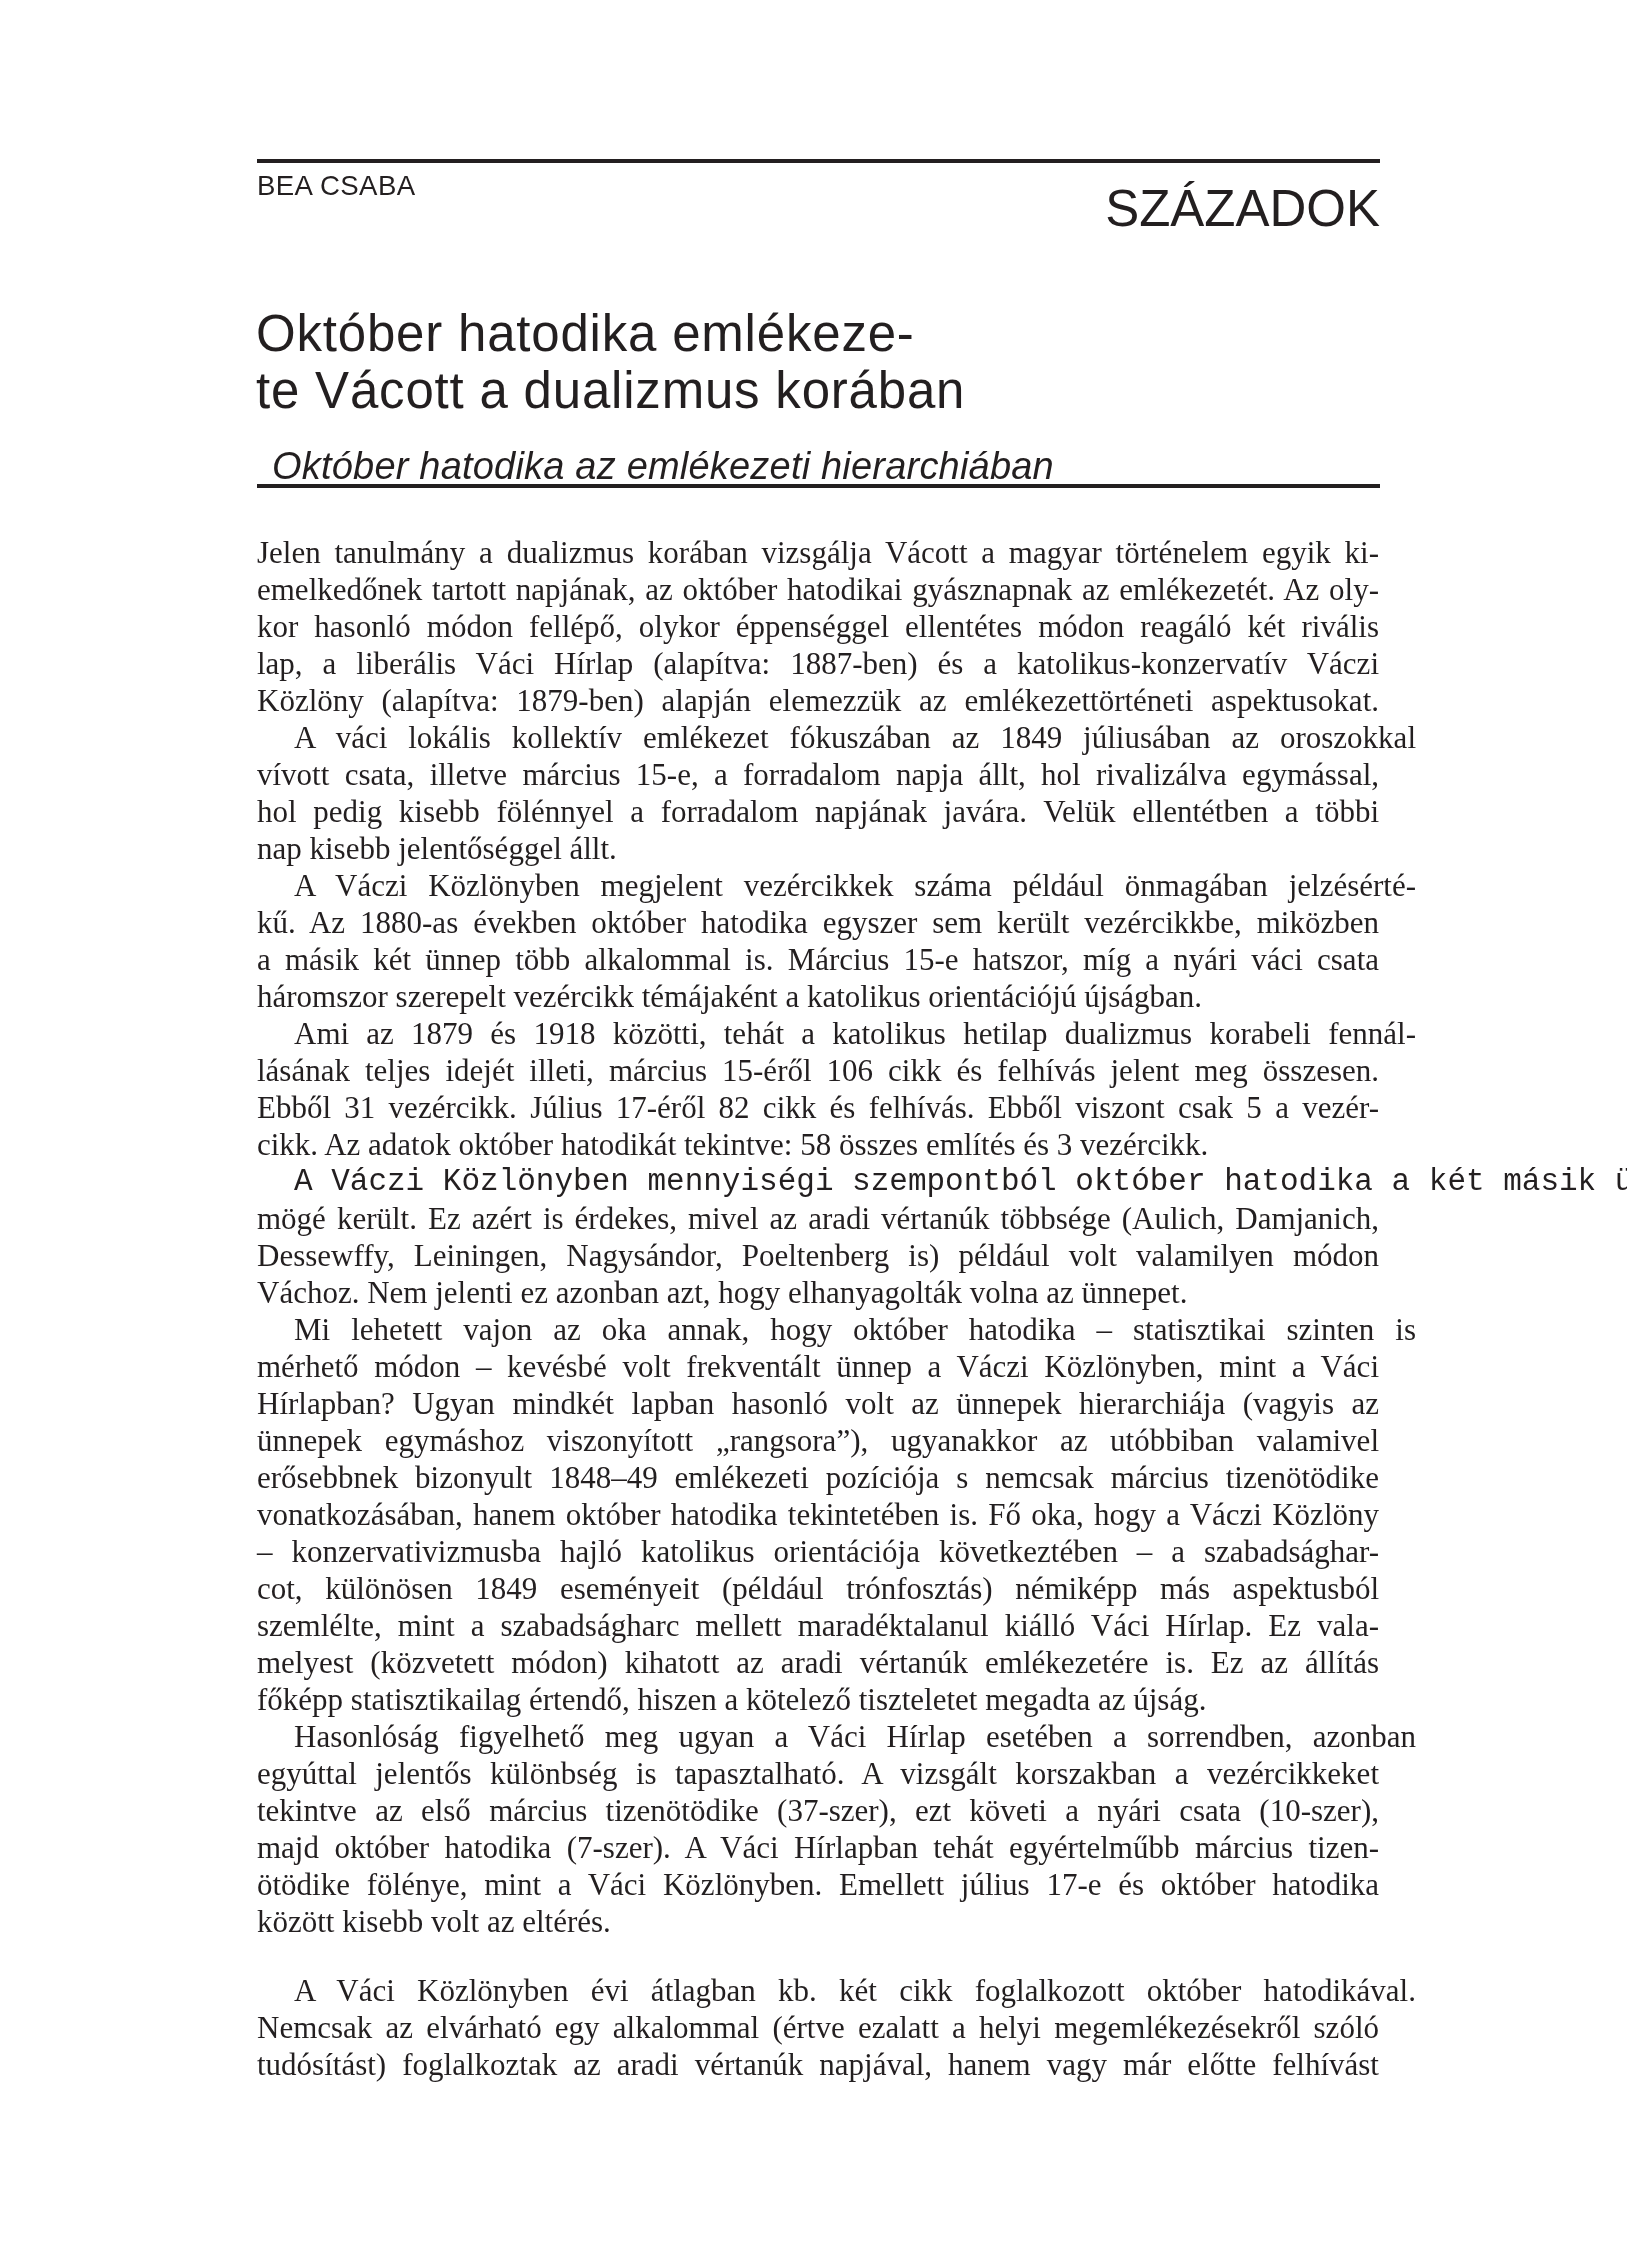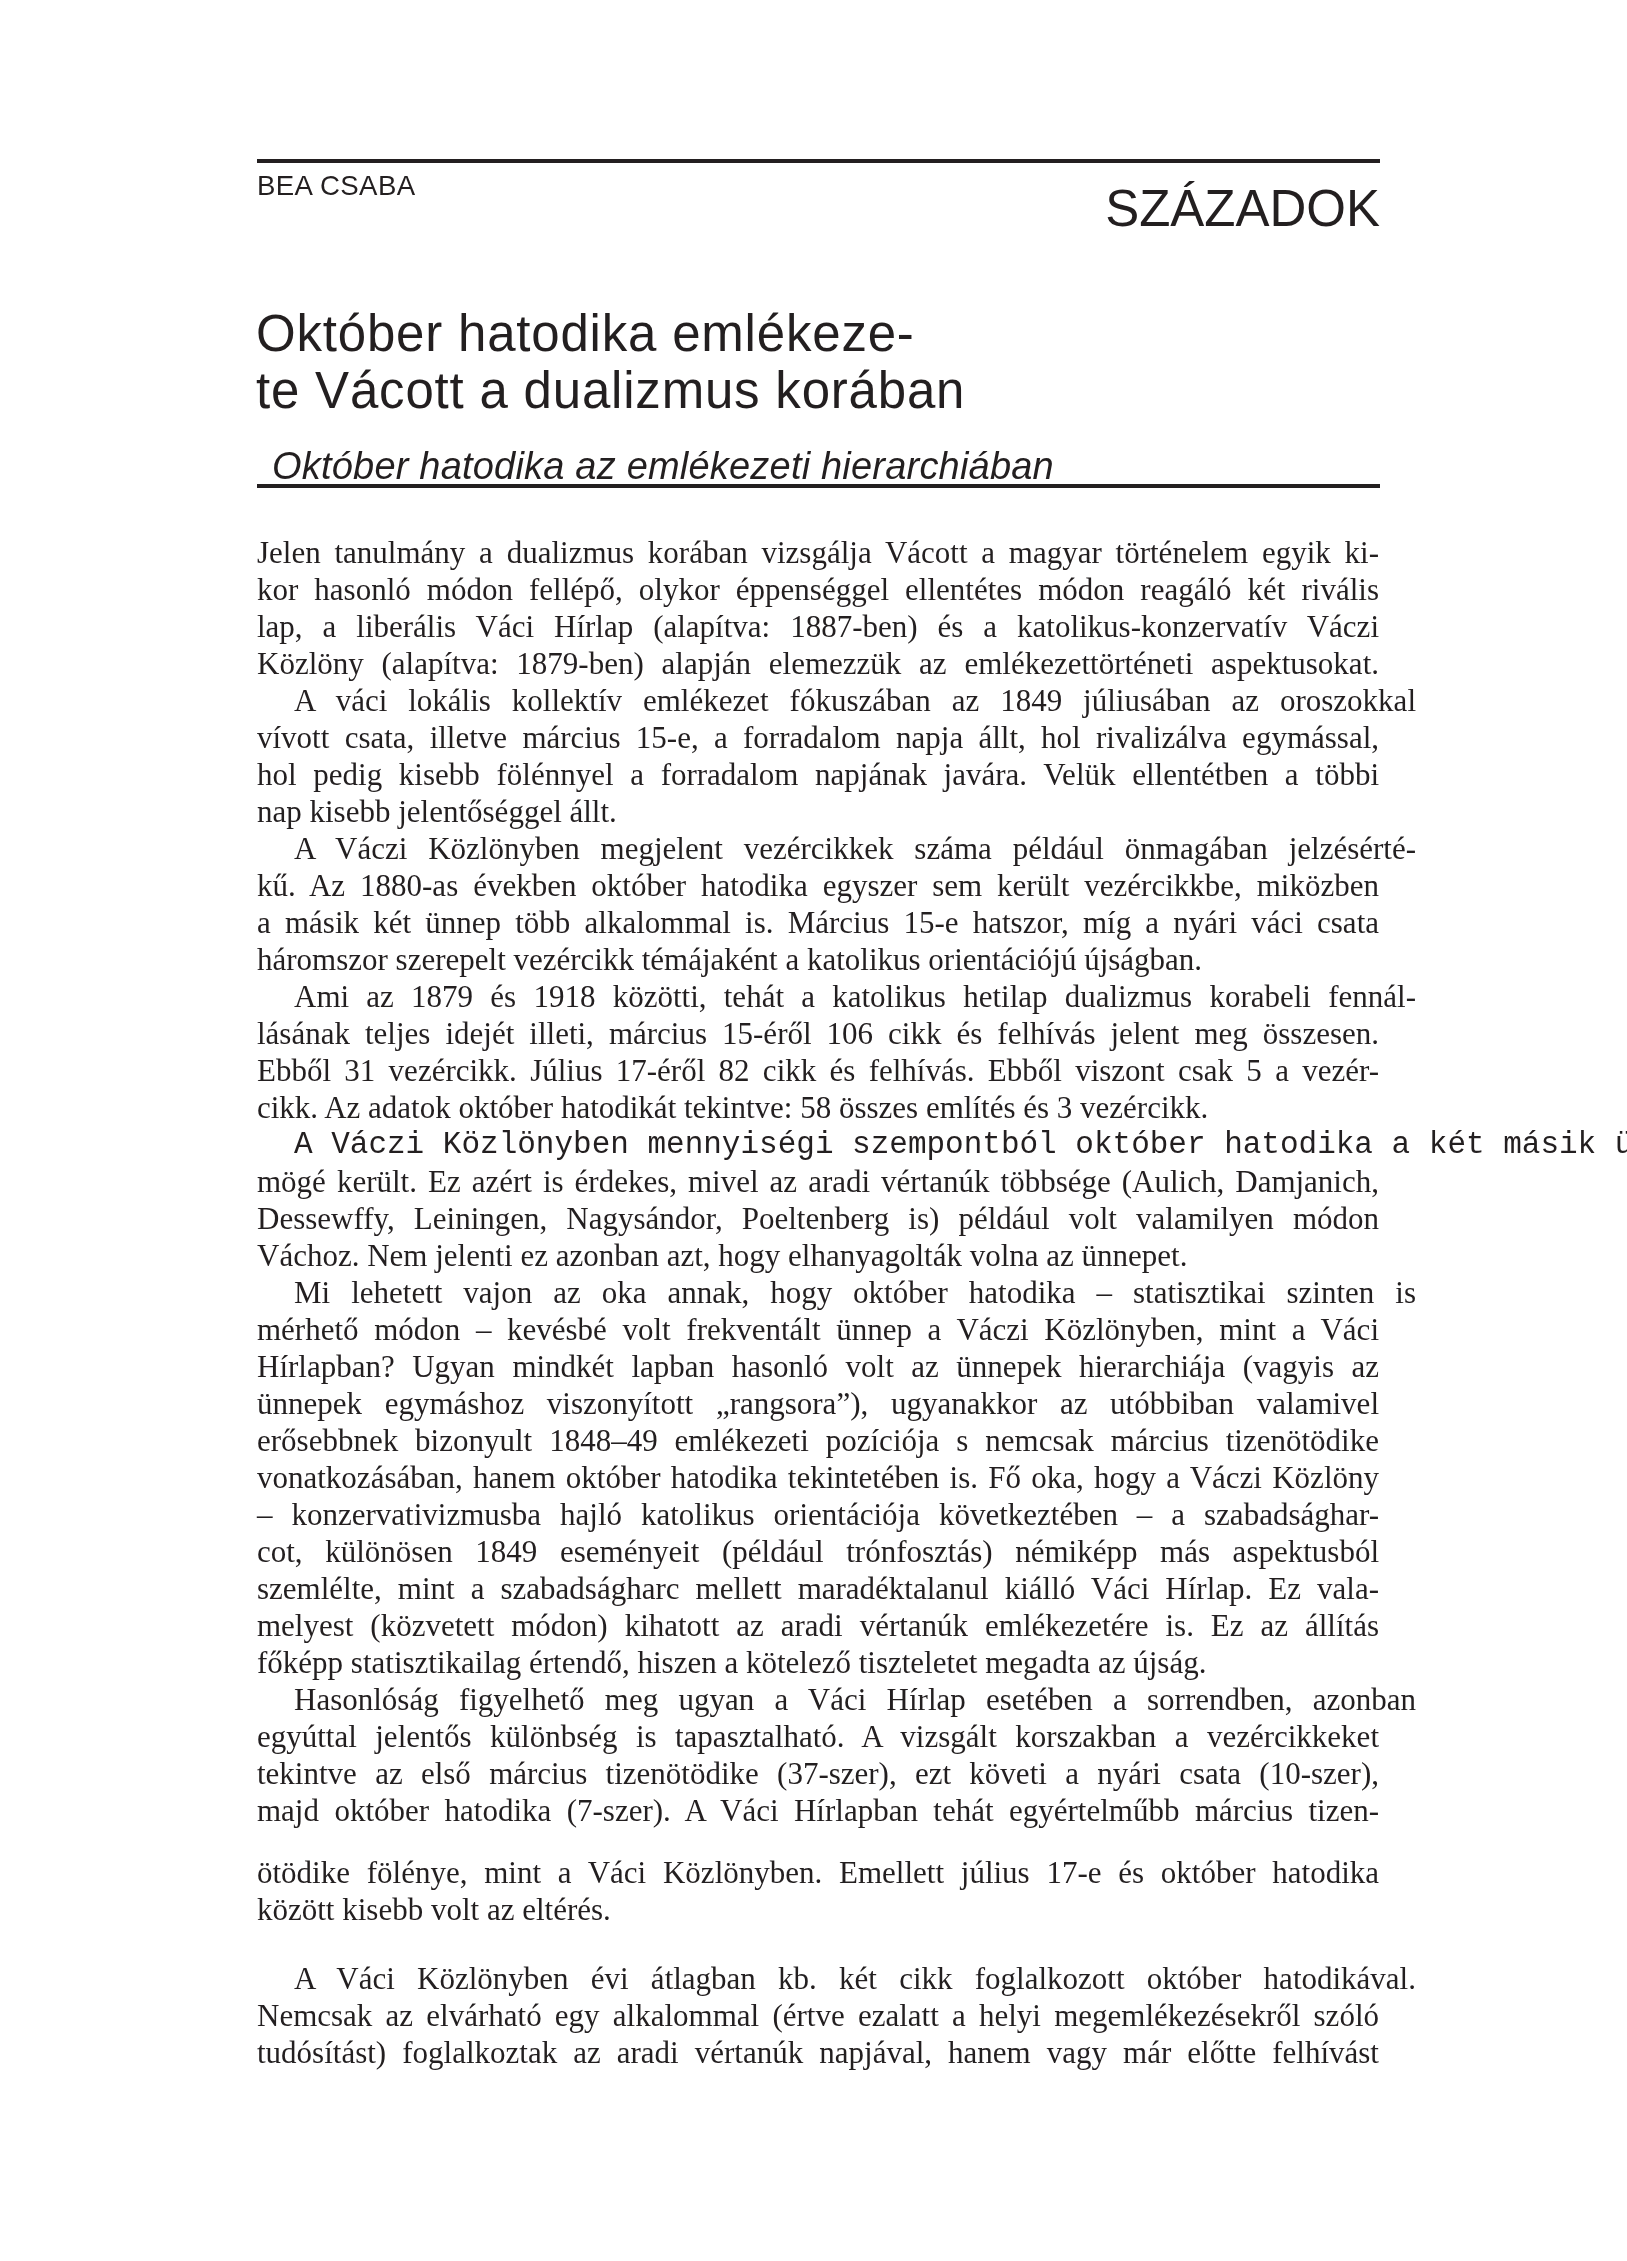--- a/index.html
+++ b/index.html
@@ -104,20 +104,21 @@
 <h1 class="title">
   <span>Október hatodika emlékeze-</span>
   <span>te Vácott a dualizmus korában</span>
 </h1>
 <h2 class="subtitle">Október hatodika az emlékezeti hierarchiában</h2>
 
 <div class="rule bottom"></div>
 
 <div class="body-text" id="body-text">
     <span class="line" style="white-space: nowrap; display: block; width: 1122px; text-align-last: justify;">Jelen tanulmány a dualizmus korában vizsgálja Vácott a magyar történelem egyik ki-</span>
+    <span class="line" style="white-space: nowrap; display: block; width: 1122px; text-align-last: justify;">emelkedőnek tartott napjának, az október hatodikai gyásznapnak az emlékezetét. Az oly-</span>
     <span class="line" style="white-space: nowrap; display: block; width: 1122px; text-align-last: justify;">kor hasonló módon fellépő, olykor éppenséggel ellentétes módon reagáló két rivális</span>
     <span class="line" style="white-space: nowrap; display: block; width: 1122px; text-align-last: justify;">lap, a liberális Váci Hírlap (alapítva: 1887-ben) és a katolikus-konzervatív Váczi</span>
     <span class="line" style="white-space: nowrap; display: block; width: 1122px; text-align-last: justify;">Közlöny (alapítva: 1879-ben) alapján elemezzük az emlékezettörténeti aspektusokat.</span>
     <span class="line indent" style="white-space: nowrap; display: block; width: 1122px; text-align-last: justify;">A váci lokális kollektív emlékezet fókuszában az 1849 júliusában az oroszokkal</span>
     <span class="line" style="white-space: nowrap; display: block; width: 1122px; text-align-last: justify;">vívott csata, illetve március 15-e, a forradalom napja állt, hol rivalizálva egymással,</span>
     <span class="line" style="white-space: nowrap; display: block; width: 1122px; text-align-last: justify;">hol pedig kisebb fölénnyel a forradalom napjának javára. Velük ellentétben a többi</span>
     <span class="line last" style="white-space: nowrap; display: block; width: 1122px; text-align-last: left;">nap kisebb jelentőséggel állt.</span>
     <span class="line indent" style="white-space: nowrap; display: block; width: 1122px; text-align-last: justify;">A Váczi Közlönyben megjelent vezércikkek száma például önmagában jelzésérté-</span>
     <span class="line" style="white-space: nowrap; display: block; width: 1122px; text-align-last: justify;">kű. Az 1880-as években október hatodika egyszer sem került vezércikkbe, miközben</span>
     <span class="line" style="white-space: nowrap; display: block; width: 1122px; text-align-last: justify;">a másik két ünnep több alkalommal is. Március 15-e hatszor, míg a nyári váci csata</span>
@@ -138,19 +139,19 @@
     <span class="line" style="white-space: nowrap; display: block; width: 1122px; text-align-last: justify;">vonatkozásában, hanem október hatodika tekintetében is. Fő oka, hogy a Váczi Közlöny</span>
     <span class="line" style="white-space: nowrap; display: block; width: 1122px; text-align-last: justify;">– konzervativizmusba hajló katolikus orientációja következtében – a szabadsághar-</span>
     <span class="line" style="white-space: nowrap; display: block; width: 1122px; text-align-last: justify;">cot, különösen 1849 eseményeit (például trónfosztás) némiképp más aspektusból</span>
     <span class="line" style="white-space: nowrap; display: block; width: 1122px; text-align-last: justify;">szemlélte, mint a szabadságharc mellett maradéktalanul kiálló Váci Hírlap. Ez vala-</span>
     <span class="line" style="white-space: nowrap; display: block; width: 1122px; text-align-last: justify;">melyest (közvetett módon) kihatott az aradi vértanúk emlékezetére is. Ez az állítás</span>
     <span class="line last" style="white-space: nowrap; display: block; width: 1122px; text-align-last: left;">főképp statisztikailag értendő, hiszen a kötelező tiszteletet megadta az újság.</span>
     <span class="line indent" style="white-space: nowrap; display: block; width: 1122px; text-align-last: justify;">Hasonlóság figyelhető meg ugyan a Váci Hírlap esetében a sorrendben, azonban</span>
     <span class="line" style="white-space: nowrap; display: block; width: 1122px; text-align-last: justify;">egyúttal jelentős különbség is tapasztalható. A vizsgált korszakban a vezércikkeket</span>
     <span class="line" style="white-space: nowrap; display: block; width: 1122px; text-align-last: justify;">tekintve az első március tizenötödike (37-szer), ezt követi a nyári csata (10-szer),</span>
     <span class="line" style="white-space: nowrap; display: block; width: 1122px; text-align-last: justify;">majd október hatodika (7-szer). A Váci Hírlapban tehát egyértelműbb március tizen-</span>
-    <span class="line" style="white-space: nowrap; display: block; width: 1122px; text-align-last: justify; margin-top: 25px;">ötödike fölénye, mint a Váci Közlönyben. Emellett július 17-e és október hatodika</span>
+    <span class="line" style="white-space: nowrap; display: block; width: 1122px; text-align-last: justify;">ötödike fölénye, mint a Váci Közlönyben. Emellett július 17-e és október hatodika</span>
     <span class="line last" style="white-space: nowrap; display: block; width: 1122px; text-align-last: left;">között kisebb volt az eltérés.</span>
     <span class="line indent" style="white-space: nowrap; display: block; width: 1122px; text-align-last: justify; margin-top: 32px;">A Váci Közlönyben évi átlagban kb. két cikk foglalkozott október hatodikával.</span>
     <span class="line" style="white-space: nowrap; display: block; width: 1122px; text-align-last: justify;">Nemcsak az elvárható egy alkalommal (értve ezalatt a helyi megemlékezésekről szóló</span>
     <span class="line" style="white-space: nowrap; display: block; width: 1122px; text-align-last: justify;">tudósítást) foglalkoztak az aradi vértanúk napjával, hanem vagy már előtte felhívást</span>
   </div>
 
 
 </body></html>

